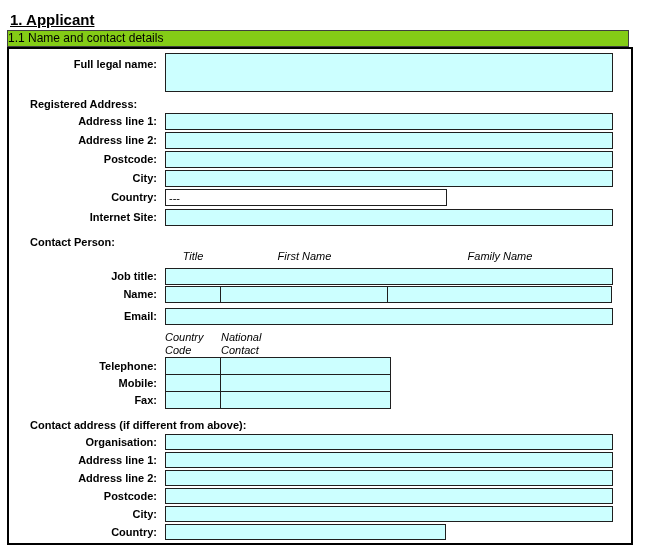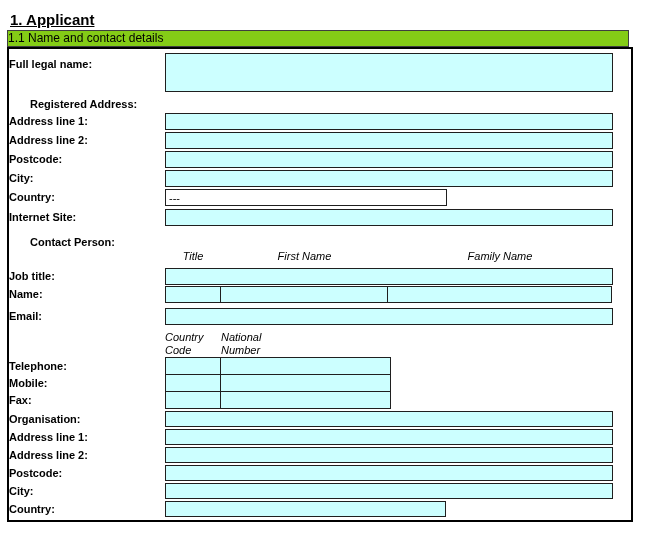--- a/index.html
+++ b/index.html
@@ -16,21 +16,21 @@
     margin:2px 0 0 7px;width:620px;height:15px;
     background:#84cc16;border:1px solid #3F3F3F;
     font-size:12px;line-height:15px;padding-left:0;
   }
   .form-box{
     margin-left:7px;width:622px;border:2px solid #000;
     background:#fff;padding-bottom:3px;
   }
   .row{display:flex;align-items:center;margin-top:2px;}
   .lbl{
-    width:148px;padding-right:8px;flex-shrink:0;
+    width:148px;padding-right:8px;text-align:right;flex-shrink:0;
     font-size:11px;font-weight:bold;line-height:13px;
   }
   .group-heading{
     margin-left:21px;font-size:11px;font-weight:bold;line-height:13px;
   }
   .field{
     box-sizing:border-box;border:1px solid #1F1F1F;background:#CCFFFF;
     height:17px;padding:1px 3px;font:11px "Liberation Sans",sans-serif;
     color:#000;outline:none;
   }
@@ -127,21 +127,21 @@
     <input class="field w-full" style="">
   </div>
 
   <div class="hdr-row mt6">
     <div class="colhdr-stack" style="width:56px">
       <span class="colhdr">Country</span>
       <span class="colhdr">Code</span>
     </div>
     <div class="colhdr-stack" style="width:170px">
       <span class="colhdr">National</span>
-      <span class="colhdr">Number</span>
+      <span class="colhdr">Contact</span>
     </div>
   </div>
 
   <div class="row phone-row mt0">
     <div class="lbl">Telephone:</div>
     <div class="cellgroup">
       <input class="cell" style="width: 56px;">
       <input class="cell" style="width: 171px;">
     </div>
   </div>
@@ -153,20 +153,21 @@
     </div>
   </div>
   <div class="row phone-row">
     <div class="lbl">Fax:</div>
     <div class="cellgroup">
       <input class="cell" style="width: 56px;">
       <input class="cell" style="width: 171px;">
     </div>
   </div>
 
+  <div class="group-heading mt10">Contact address (if different from above):</div>
 
   <div class="row">
     <div class="lbl">Organisation:</div>
     <input class="field w-full h-sm" style="">
   </div>
   <div class="row">
     <div class="lbl">Address line 1:</div>
     <input class="field w-full h-sm" style="">
   </div>
   <div class="row">

